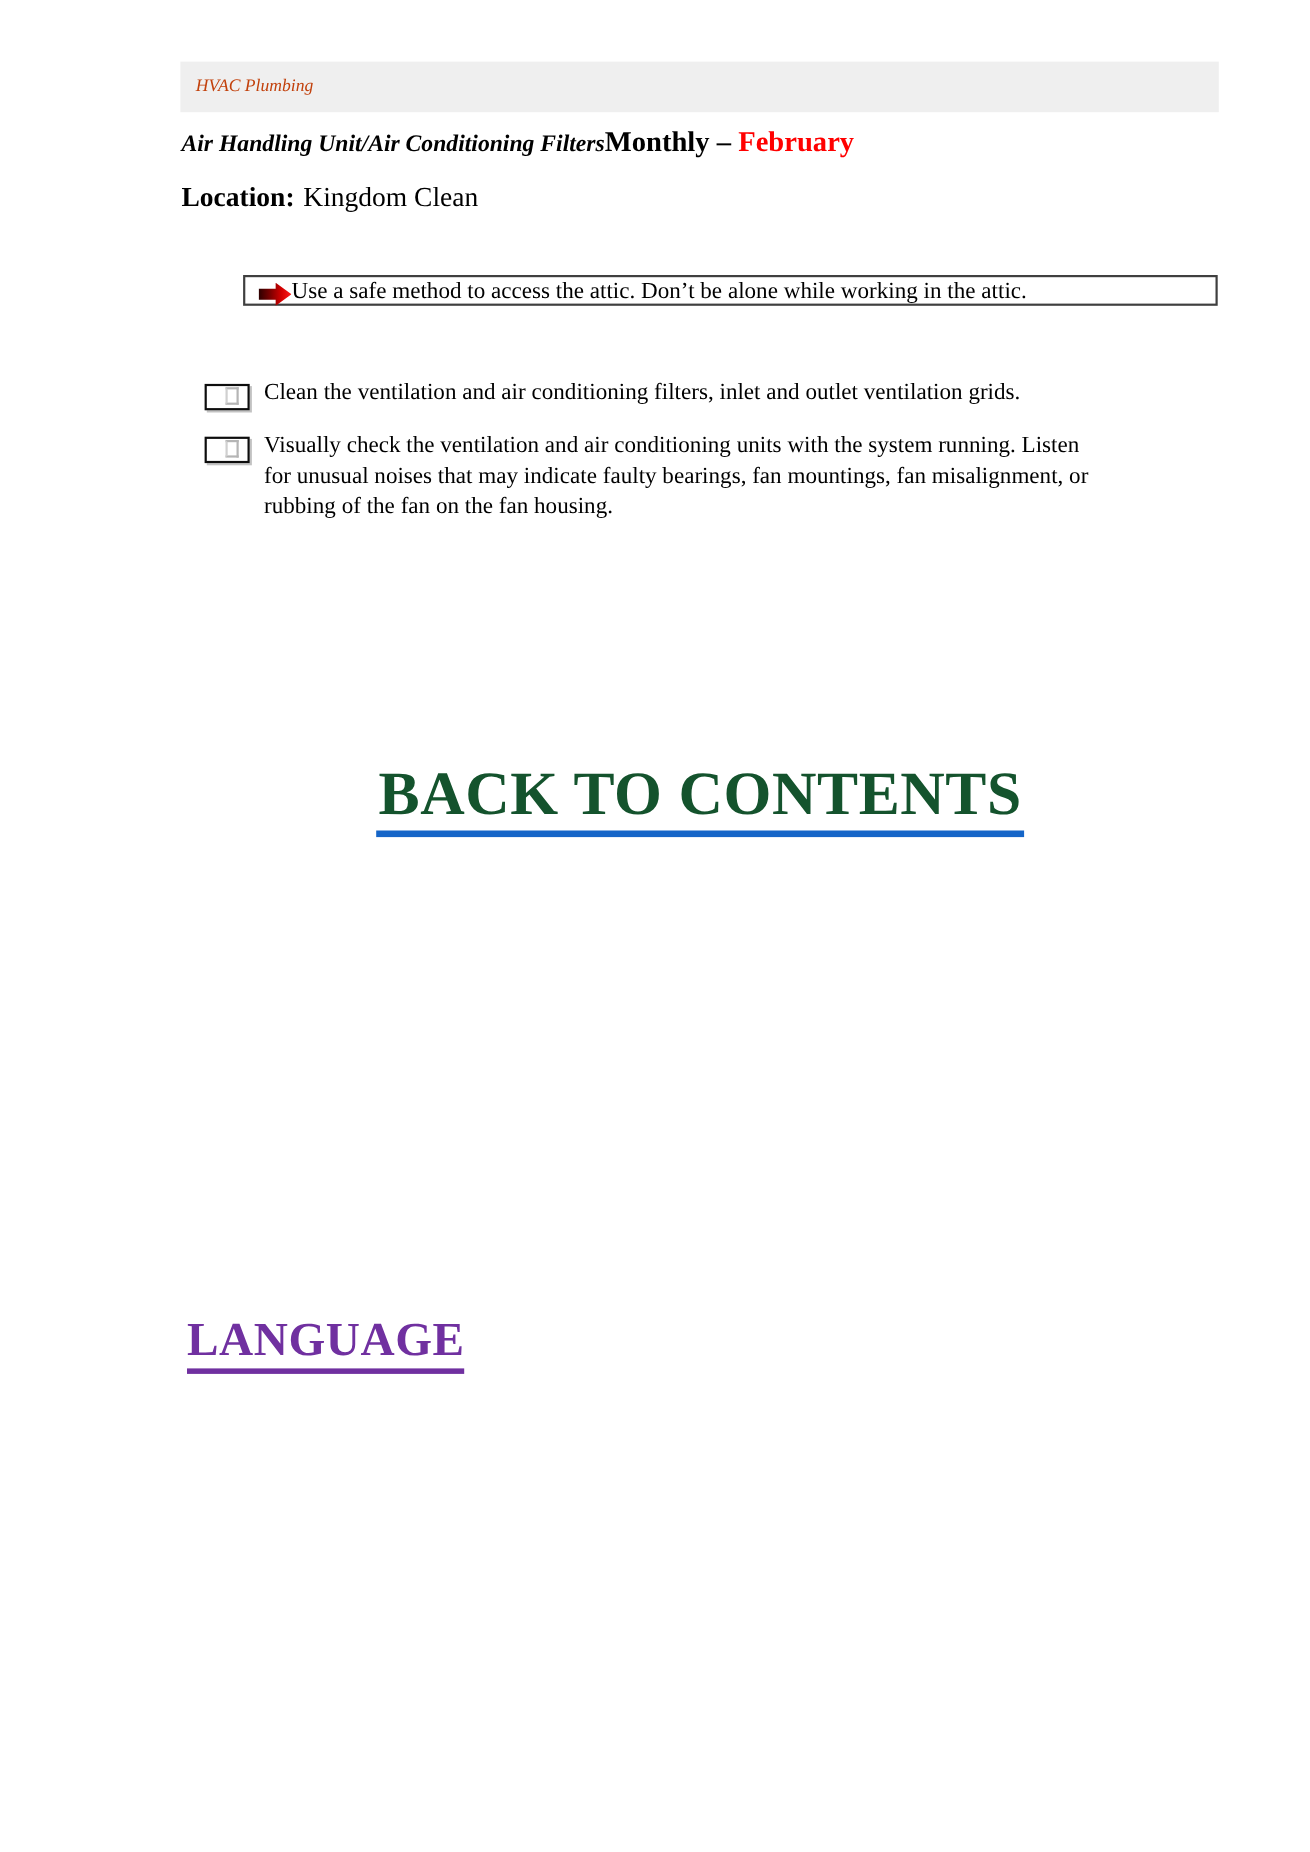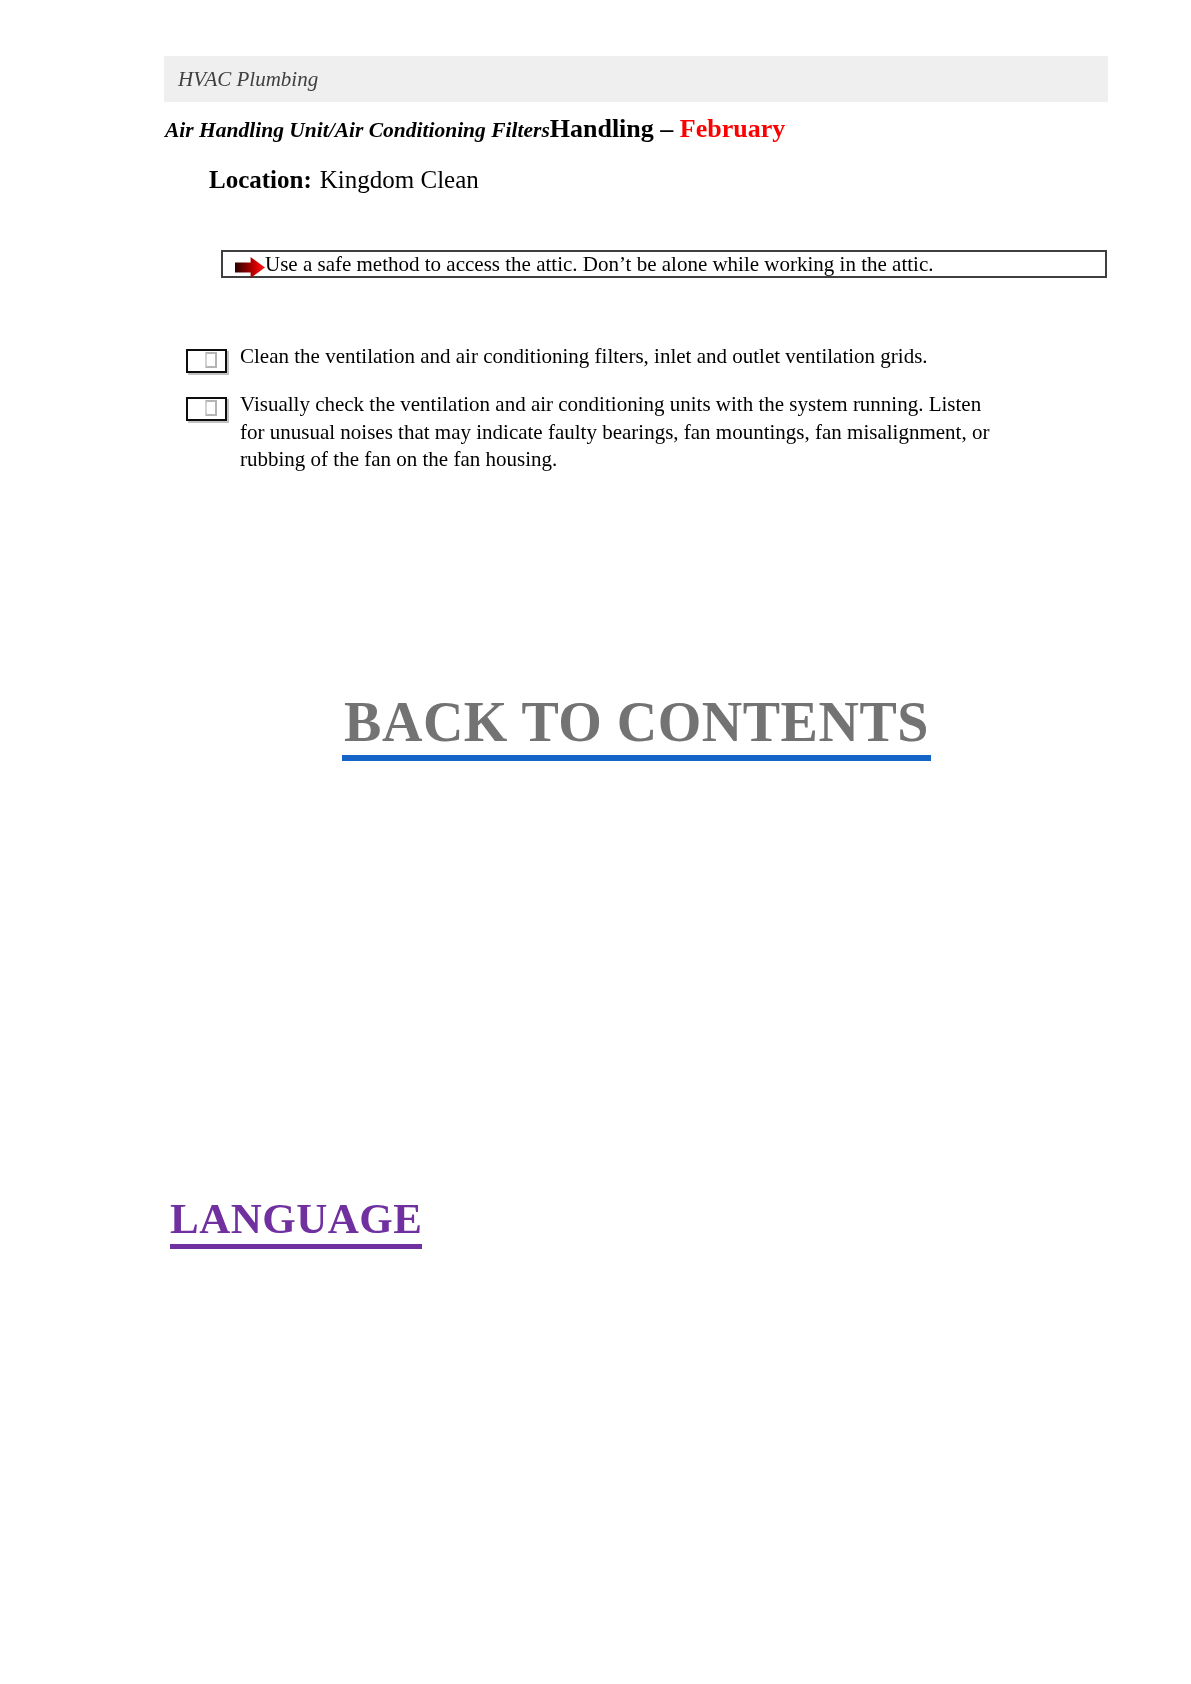--- a/index.html
+++ b/index.html
@@ -8,34 +8,34 @@
   .page {
     position:relative; width:1191px; height:1684px;
     margin:0 auto; background:#ffffff; overflow:hidden;
   }
 
   
   .header-bar {
     position:absolute; top:56px; left:164px; width:944px; height:46px;
     background:#efefef; display:flex; align-items:center; padding-left:14px;
   }
-  .header-bar .hdr-text { font-style:italic; font-size:21px; color:#404040; }
+  .header-bar .hdr-text { font-style:italic; font-size:16px; color:#c2410c; }
 
   
   .title-row {
     position:absolute; top:114px; left:165px; width:928px;
     display:flex; align-items:baseline;
   }
   .doc-title { font-weight:bold; font-style:italic; font-size:21.5px; }
   .schedule { font-weight:bold; font-size:26px; white-space:pre; }
   .schedule .month { color:#ff0000; }
 
   
   .location-row { position:absolute; top:166px; left:165px; font-size:25px; }
-  .location-label { font-weight:bold; margin-right:8px;margin-left:44px; }
+  .location-label { font-weight:bold; margin-right:8px; }
 
   
   .warning-box {
     position:absolute; top:250px; left:221px; width:886px; height:28px;
     border:2px solid #3f3f3f; background:#fff;
     display:flex; align-items:center; padding-left:42px; font-size:21px;
   }
   .red-arrow {
     position:absolute; left:12px; top:5px; width:30px; height:21px;
     background:linear-gradient(90deg,#2b0000 0%,#7a0000 35%,#d40000 70%,#ff1c1c 100%);
@@ -57,21 +57,21 @@
   }
   .item-text {
     margin-left:13px; font-size:21px; line-height:27.5px;
     white-space:pre-line;
   }
 
   
   .back-link-wrap { position:absolute; top:690px; left:165px; width:943px; text-align:center; }
   .back-link {
     display:inline-block; font-size:56px; font-weight:bold; letter-spacing:.5px;
-    color:#737373; text-decoration:none;
+    color:#14532d; text-decoration:none;
     border-bottom:6px solid #1565c8; padding:0 2px 1px 2px; cursor:pointer;
   }
 
   
   .language-link {
     position:absolute; top:1194px; left:170px; display:inline-block;
     font-size:43px; font-weight:bold; letter-spacing:.5px;
     color:#7030a0; text-decoration:none;
     border-bottom:5px solid #7030a0; padding-bottom:1px; cursor:pointer;
   }
@@ -80,21 +80,21 @@
 <body>
 
 <div class="page">
 
   <div class="header-bar">
     <span class="hdr-text">HVAC Plumbing</span>
   </div>
 
   <div class="title-row">
     <span class="doc-title">Air Handling Unit/Air Conditioning Filters</span>
-    <span class="schedule"><span>Handling – </span><span class="month">February</span></span>
+    <span class="schedule"><span>Monthly – </span><span class="month">February</span></span>
   </div>
 
   <div class="location-row">
     <span class="location-label">Location:</span><span>Kingdom Clean</span>
   </div>
 
   <div class="warning-box">
     <span class="red-arrow"></span>
     <span>Use a safe method to access the attic. Don’t be alone while working in the attic.</span>
   </div>

